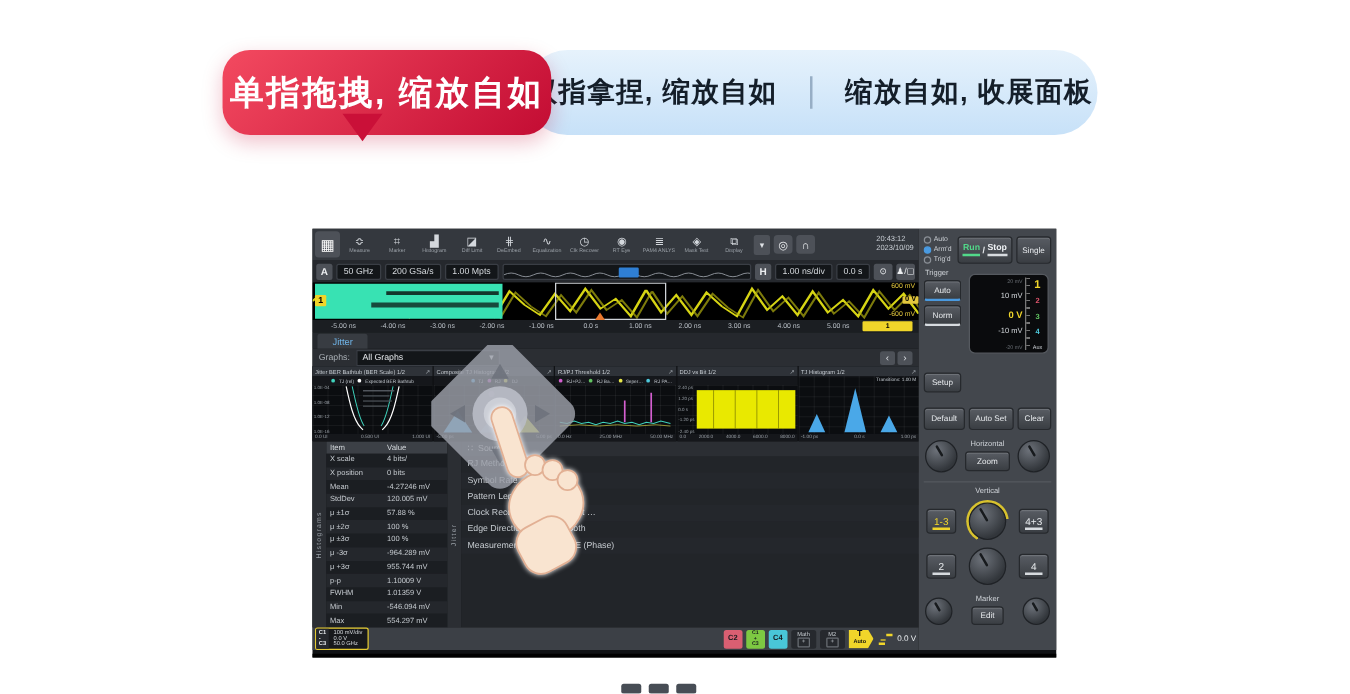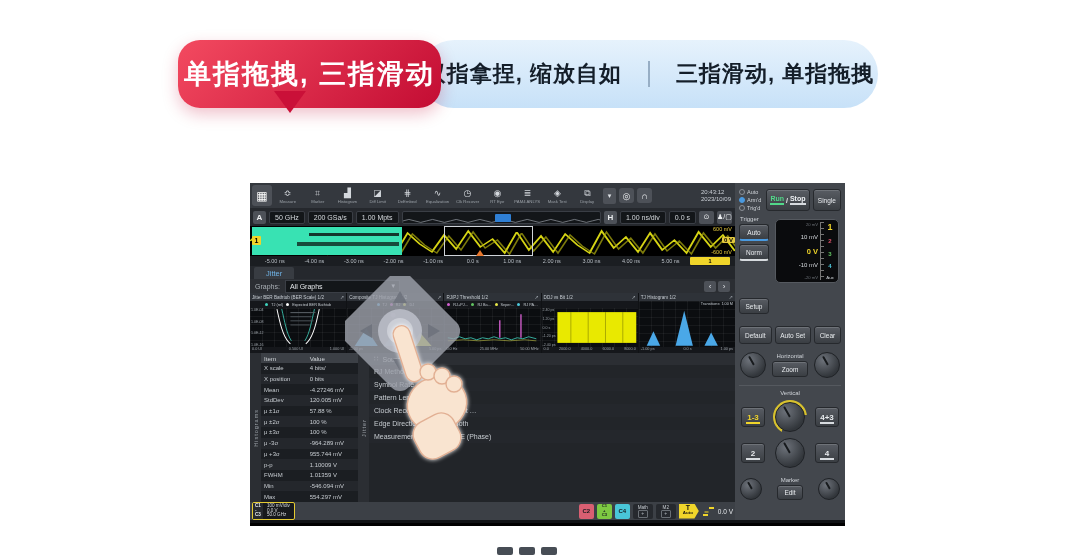--- a/index.html
+++ b/index.html
@@ -168,21 +168,21 @@
     transform-origin:50% 0;transform:rotate(150deg);border-radius:1px;}
   .k24{width:24px;height:24px;}
   .k28{width:28px;height:28px;}
   .k20{width:20px;height:20px;}
   .hrow{display:flex;align-items:center;justify-content:space-between;margin-top:8px;padding:0 1px;}
   .hcenter{display:flex;flex-direction:column;align-items:center;gap:2px;}
   .zoombtn{width:34px;height:14px;}
   .divline{border:none;border-top:1px solid #55595f;margin:7px 0 0;}
   .vlab{text-align:center;font-size:6px;color:#cfd3d8;margin-top:4px;}
   .vrow{display:flex;align-items:center;justify-content:space-between;margin-top:4px;padding:0 2px;}
-  .sqbtn{width:22px;height:18px;font-size:8px;font-weight:bold;}
+  .sqbtn{width:22px;height:18px;font-size:8px;font-weight:normal;}
   .y13{color:#f0d52a;}
   .y13::after{content:"";position:absolute;left:4px;right:4px;bottom:2px;height:2px;background:#f0d52a;}
   .wun::after{content:"";position:absolute;left:4px;right:4px;bottom:2px;height:2px;background:#d7dbdf;}
   .ring{border-radius:50%;padding:2px;background:conic-gradient(from 210deg,#d8c22e 0 65%,rgba(0,0,0,0) 65%);}
   .mrow{display:flex;align-items:center;justify-content:space-between;margin-top:9px;padding:0 1px;}
   .mcenter{display:flex;flex-direction:column;align-items:center;gap:2px;}
   .editbtn{width:24px;height:13px;}
 
   
   .gesture{position:absolute;left:95px;top:93px;width:160px;height:200px;pointer-events:none;z-index:30;}
@@ -192,24 +192,24 @@
   .cutoff i{display:block;width:16px;height:8px;background:#474d55;border-radius:2px;}
 </style>
 </head>
 <body>
 
 <div class="stage">
 
   <div class="pill-blue">
     <span class="txt">双指拿捏, 缩放自如</span>
     <span class="pill-div"></span>
-    <span class="txt">三指滑动, 单指拖拽</span>
+    <span class="txt">缩放自如, 收展面板</span>
   </div>
   <div class="pill-red">
-    <span>单指拖拽, 三指滑动</span>
+    <span>单指拖拽, 缩放自如</span>
   </div>
 
   <div class="scope">
     <div class="main">
 
       <div class="tbar">
         <div class="gridbtn">▦</div>
         <div class="appbtn">
           <span class="g">≎</span>
           <span class="l">Measure</span>

